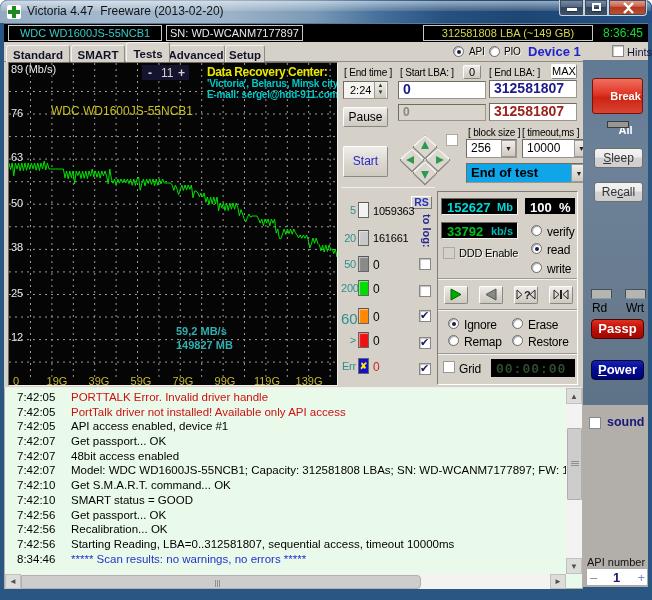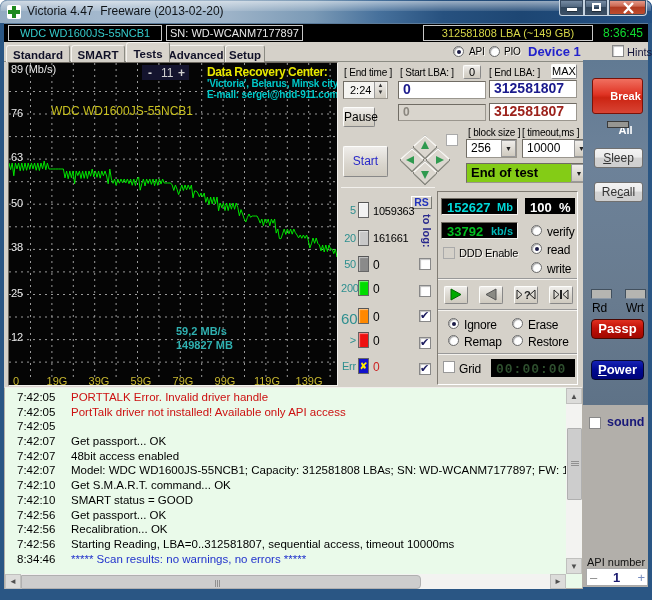--- a/index.html
+++ b/index.html
@@ -174,21 +174,21 @@
 <div class="lbl" style="left:400px; top:67px;">[ Start LBA: ]</div>
 <div class="btn" style="left:463px; top:65px; width:18px; height:14px; line-height:12px;">0</div>
 <div class="lbl" style="left:489px; top:67px;">[ End LBA: ]</div>
 <div class="btn" style="left:551px; top:64px; width:26px; height:15px; line-height:13px; background:#fdfdfb;">MAX</div>
 
 <div class="inp" style="left:343px; top:81px; width:45px; height:18px; font-size:11px; font-weight:normal; padding-left:6px; line-height:16px; background:#f5f4f1;">2:24
   <span style="position:absolute; right:1px; top:0px; width:12px; height:16px; background:linear-gradient(180deg,#efedea,#cfcabf); border-left:1px solid #999; font-size:6px; color:#333; text-align:center; line-height:7px;">▲<br>▼</span></div>
 <div class="inp" style="left:398px; top:81px; width:88px; height:18px; color:#1a1a8c; line-height:15px;">0</div>
 <div class="inp" style="left:489px; top:80px; width:88px; height:18px; color:#1a1a8c; line-height:15px;">312581807</div>
 
-<div class="btn" style="left:343px; top:107px; width:32px; height:20px; font-size:12px; line-height:18px;">Pause</div>
+<div class="btn" style="left:343px; top:107px; width:45px; height:20px; font-size:12px; line-height:18px;">Pause</div>
 <div class="inp" style="left:398px; top:104px; width:88px; height:17px; background:#d9d5cd; color:#8a867e; font-size:12px; line-height:14px;">0</div>
 <div class="inp" style="left:489px; top:103px; width:88px; height:18px; color:#9c221c; line-height:15px;">312581807</div>
 
 <div class="btn" style="left:343px; top:146px; width:45px; height:31px; font-size:12px; color:#2929c8; line-height:28px;">Start</div>
 
 <svg class="abs" style="left:398px; top:133px;" width="54" height="54">
   <g fill="#dbd7cf" stroke="#80807a" stroke-width="1">
     <path d="M27 2 L39 14 L27 26 L15 14 Z"></path>
     <path d="M27 28 L39 40 L27 52 L15 40 Z"></path>
     <path d="M14 15 L26 27 L14 39 L2 27 Z"></path>
@@ -214,21 +214,21 @@
   </g>
 </svg>
 <div class="cb" style="left:446px; top:134px; box-shadow:none; border-color:#aaa;"></div>
 
 <div class="lbl" style="left:468px; top:127px;">[ block size ]</div>
 <div class="lbl" style="left:522px; top:127px;">[ timeout,ms ]</div>
 <div class="inp" style="left:466px; top:139px; width:51px; height:19px; font-size:12px; font-weight:normal; line-height:16px;">256
   <span style="position:absolute; right:0px; top:0px; width:15px; height:17px; background:linear-gradient(180deg,#efedea,#cfcabf); border:1px solid #999; font-size:7px; color:#222; text-align:center; line-height:16px;">▼</span></div>
 <div class="inp" style="left:522px; top:139px; width:68px; height:19px; font-size:12px; font-weight:normal; line-height:16px;">10000
   <span style="position:absolute; right:0px; top:0px; width:15px; height:17px; background:linear-gradient(180deg,#efedea,#cfcabf); border:1px solid #999; font-size:7px; color:#222; text-align:center; line-height:16px;">▼</span></div>
-<div class="inp" style="left:466px; top:163px; width:122px; height:20px; font-size:13px; background:#84cc16; line-height:17px;">End of test
+<div class="inp" style="left:466px; top:163px; width:122px; height:20px; font-size:13px; background:#0ea5e9; line-height:17px;">End of test
   <span style="position:absolute; right:0px; top:0px; width:16px; height:18px; background:linear-gradient(180deg,#efedea,#cfcabf); border:1px solid #999; font-size:7px; color:#222; text-align:center; line-height:17px; font-weight:normal;">▼</span></div>
 
 <div class="abs" style="left:341px; top:187px; width:94px; height:198px; border-top:1px solid #f2f0ec; ">
   <div style="position:absolute; left:70px; top:8px; width:21px; height:13px; background:#d9d5cd; border:1px solid #7a7a74; border-top-color:#fff; border-left-color:#fff; font-size:10.5px; font-weight:bold; color:#2233bb; text-align:center; line-height:11px;">RS</div>
   <div style="position:absolute; left:92px; top:26px; font-size:11px; font-weight:bold; color:#26268c; transform:rotate(90deg); transform-origin:left top; white-space:nowrap;">to log:</div>
 </div>
 <div class="lbl" style="left:341px; top:204px; width:15px; text-align:right; color:#2e8f8f; font-size:11px;">5</div>
 <div class="abs" style="left:358px; top:202px; width:11px; height:16px; background:#f2f2f2; border:1px solid #666; border-top-color:#555; box-shadow:inset 1px 1px 1px rgba(255,255,255,.5);"></div>
 <div class="lbl" style="left:373px; top:205px; color:#000; font-size:11px;">1059363</div>
 <div class="lbl" style="left:341px; top:232px; width:15px; text-align:right; color:#2e8f8f; font-size:11px;">20</div>
@@ -333,20 +333,21 @@
 <div class="logline" style="top:3px; left:0; width:578px; height:14px;">
         <span class="lt">7:42:05</span>
         <span class="lm" style="color:#cc1111;">PORTTALK Error. Invalid driver handle</span>
       </div>
 <div class="logline" style="top:18px; left:0; width:578px; height:14px;">
         <span class="lt">7:42:05</span>
         <span class="lm" style="color:#cc1111;">PortTalk driver not installed! Available only API access</span>
       </div>
 <div class="logline" style="top:32px; left:0; width:578px; height:14px;">
         <span class="lt">7:42:05</span>
+        <span class="lm" style="color:#000;">API access enabled, device #1</span>
       </div>
 <div class="logline" style="top:47px; left:0; width:578px; height:14px;">
         <span class="lt">7:42:07</span>
         <span class="lm" style="color:#000;">Get passport... OK</span>
       </div>
 <div class="logline" style="top:62px; left:0; width:578px; height:14px;">
         <span class="lt">7:42:07</span>
         <span class="lm" style="color:#000;">48bit access enabled</span>
       </div>
 <div class="logline" style="top:76px; left:0; width:578px; height:14px;">

